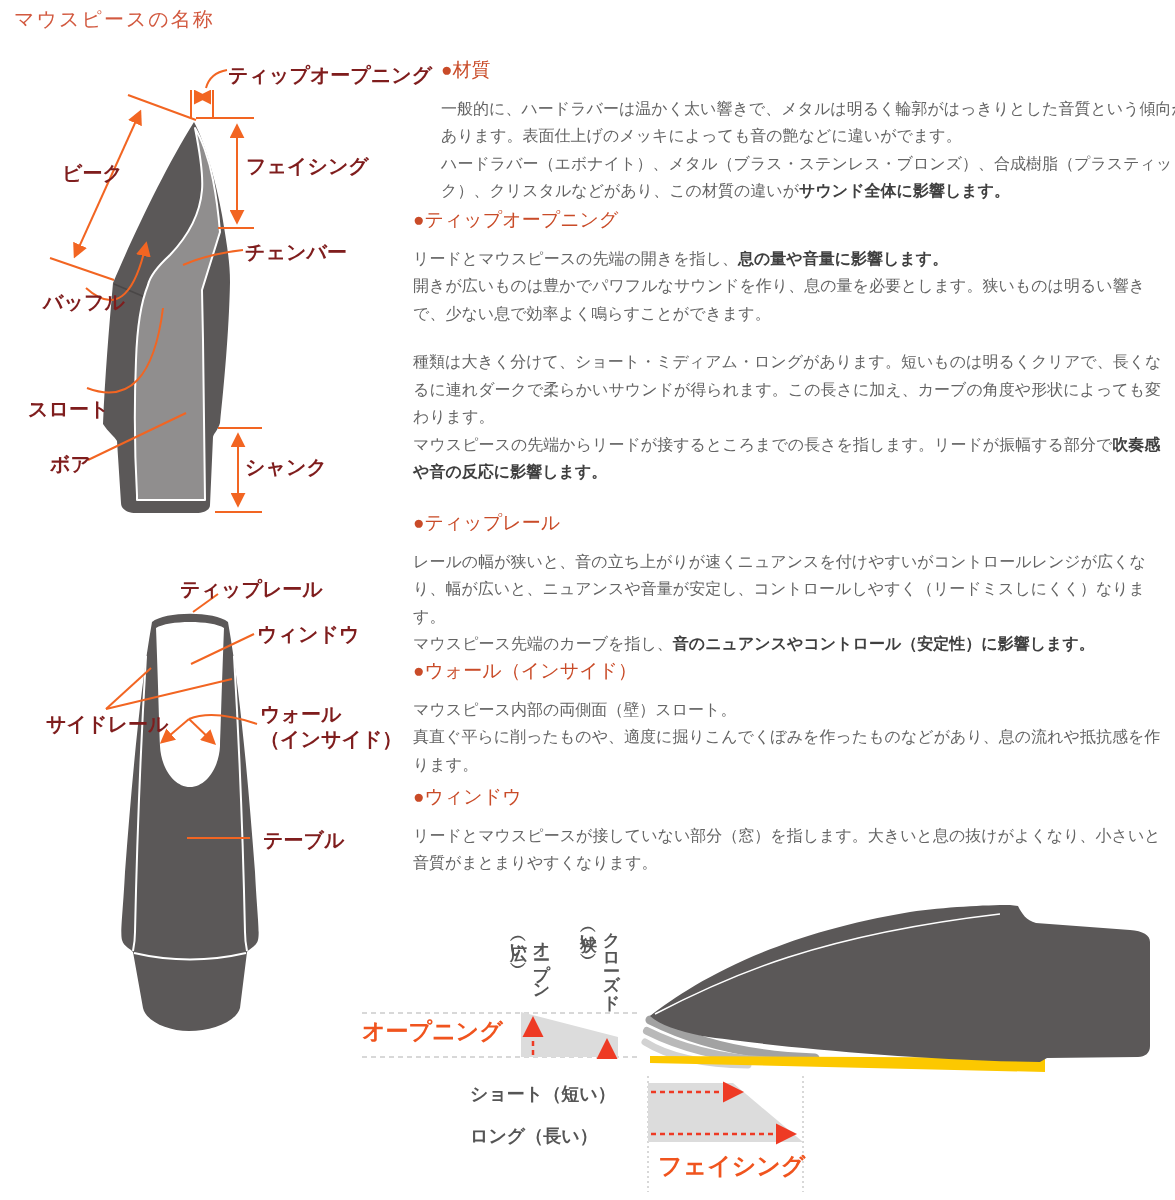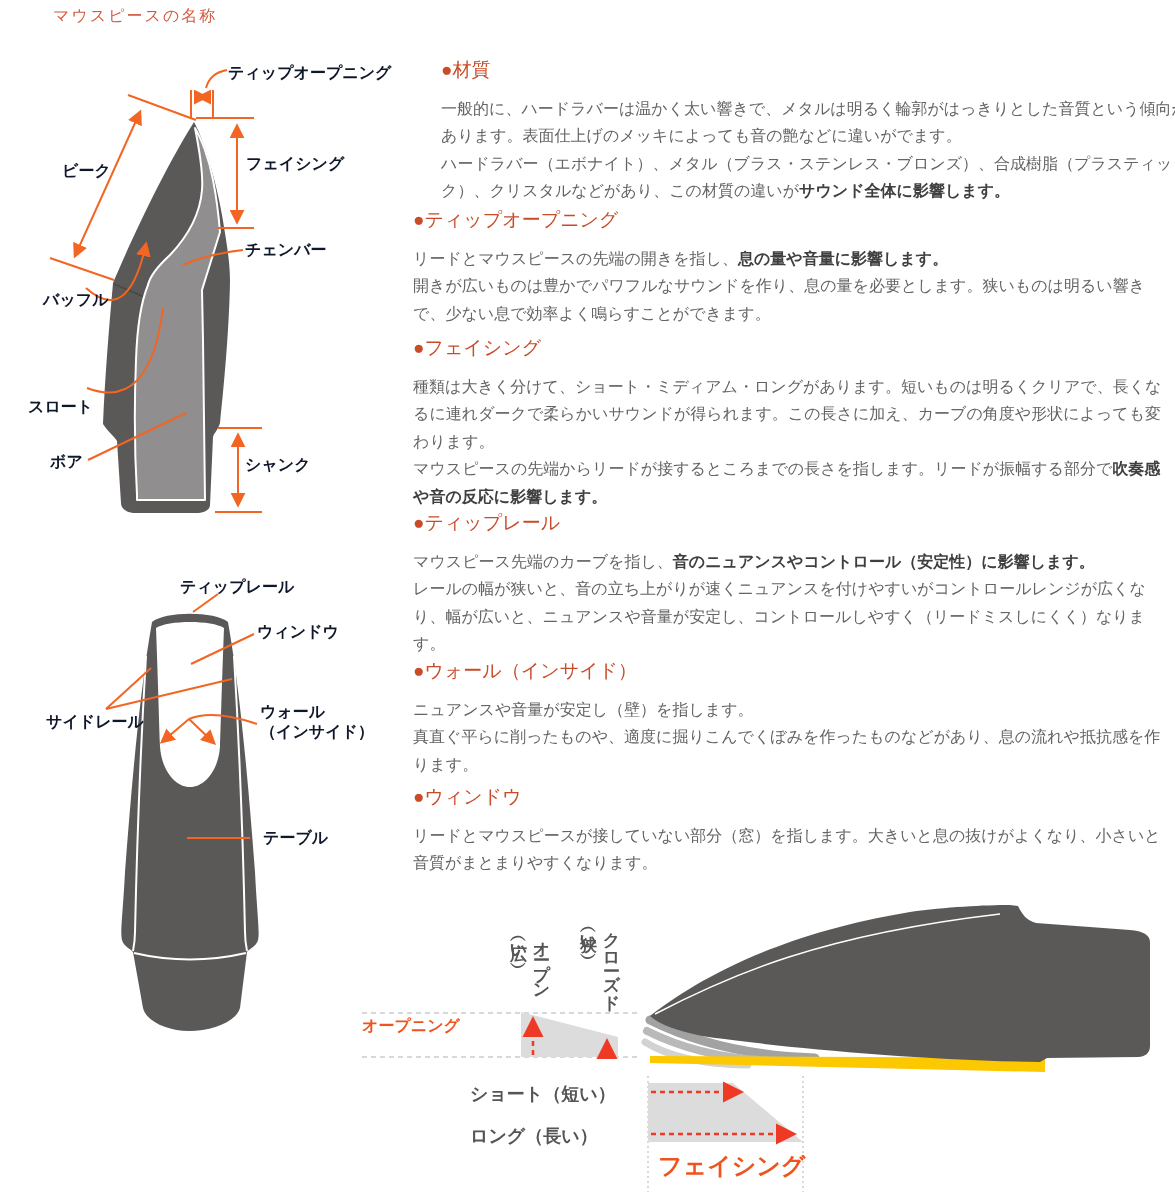--- a/index.html
+++ b/index.html
@@ -1,25 +1,25 @@
 <!DOCTYPE html>
 <html><head>
 <meta charset="utf-8">
 <style>
   html,body{margin:0;padding:0;background:#ffffff;}
   .page{position:relative;width:1175px;height:1200px;background:#fff;overflow:hidden;
         font-family:"Liberation Sans","DejaVu Sans",sans-serif;}
-  .page-title{position:absolute;left:14px;top:6px;font-size:16px;letter-spacing:2px;color:#d2593f;margin-left:39px;}
+  .page-title{position:absolute;left:14px;top:6px;font-size:20px;letter-spacing:2px;color:#d2593f;}
   
-  .dlabel{position:absolute;color:#0f172a;font-weight:bold;font-size:16px;white-space:nowrap;line-height:1.25;}
+  .dlabel{position:absolute;color:#7f1d1d;font-weight:bold;font-size:20px;white-space:nowrap;line-height:1.25;}
   .dlabel.pre{white-space:pre-line;}
   .vlabel{position:absolute;writing-mode:vertical-rl;white-space:pre-line;color:#555;font-weight:bold;
           font-size:17px;line-height:1.35;letter-spacing:1px;}
   .glabel{position:absolute;color:#555;font-weight:bold;font-size:18px;text-align:left;white-space:nowrap;}
-  .big-orange{position:absolute;color:#f0541e;font-weight:800;font-size:16px;white-space:nowrap;}
+  .big-orange{position:absolute;color:#f0541e;font-weight:800;font-size:23px;white-space:nowrap;}
   
   .sec{position:absolute;left:413px;width:755px;}
   .sec-h{font-size:19px;color:#c94b28;line-height:1.3;}
   .sec-body{margin-top:12px;font-size:16px;line-height:27.5px;color:#646464;}
   .sec-line{display:block;}
   .sec-body b{color:#3f3f3f;font-weight:700;}
   svg{position:absolute;overflow:visible;}
 </style>
 </head>
 <body>
@@ -196,37 +196,36 @@
         </div>
       </div>
       <div class="sec" style="top: 208px;">
         <div class="sec-h">●ティップオープニング</div>
         <div class="sec-body">
           <span class="sec-line"><span>リードとマウスピースの先端の開きを指し、</span><b>息の量や音量に影響します。</b></span>
           <span class="sec-line"><span>開きが広いものは豊かでパワフルなサウンドを作り、息の量を必要とします。狭いものは明るい響きで、少ない息で効率よく鳴らすことができます。</span></span>
         </div>
       </div>
       <div class="sec" style="top: 336px;">
-        <div class="sec-h">●フェイシング</div>
         <div class="sec-body">
           <span class="sec-line"><span>種類は大きく分けて、ショート・ミディアム・ロングがあります。短いものは明るくクリアで、長くなるに連れダークで柔らかいサウンドが得られます。この長さに加え、カーブの角度や形状によっても変わります。</span></span>
           <span class="sec-line"><span>マウスピースの先端からリードが接するところまでの長さを指します。リードが振幅する部分で</span><b>吹奏感や音の反応に影響します。</b></span>
         </div>
       </div>
       <div class="sec" style="top: 511px;">
         <div class="sec-h">●ティップレール</div>
         <div class="sec-body">
+          <span class="sec-line"><span>レールの幅が狭いと、音の立ち上がりが速くニュアンスを付けやすいがコントロールレンジが広くなり、幅が広いと、ニュアンスや音量が安定し、コントロールしやすく（リードミスしにくく）なります。</span></span>
           <span class="sec-line"><span>マウスピース先端のカーブを指し、</span><b>音のニュアンスやコントロール（安定性）に影響します。</b></span>
-          <span class="sec-line"><span>レールの幅が狭いと、音の立ち上がりが速くニュアンスを付けやすいがコントロールレンジが広くなり、幅が広いと、ニュアンスや音量が安定し、コントロールしやすく（リードミスしにくく）なります。</span></span>
         </div>
       </div>
       <div class="sec" style="top: 659px;">
         <div class="sec-h">●ウォール（インサイド）</div>
         <div class="sec-body">
-          <span class="sec-line"><span>ニュアンスや音量が安定し（壁）を指します。</span></span>
+          <span class="sec-line"><span>マウスピース内部の両側面（壁）スロート。</span></span>
           <span class="sec-line"><span>真直ぐ平らに削ったものや、適度に掘りこんでくぼみを作ったものなどがあり、息の流れや抵抗感を作ります。</span></span>
         </div>
       </div>
       <div class="sec" style="top: 785px;">
         <div class="sec-h">●ウィンドウ</div>
         <div class="sec-body">
           <span class="sec-line"><span>リードとマウスピースが接していない部分（窓）を指します。大きいと息の抜けがよくなり、小さいと音質がまとまりやすくなります。</span></span>
         </div>
       </div>
     </div>

